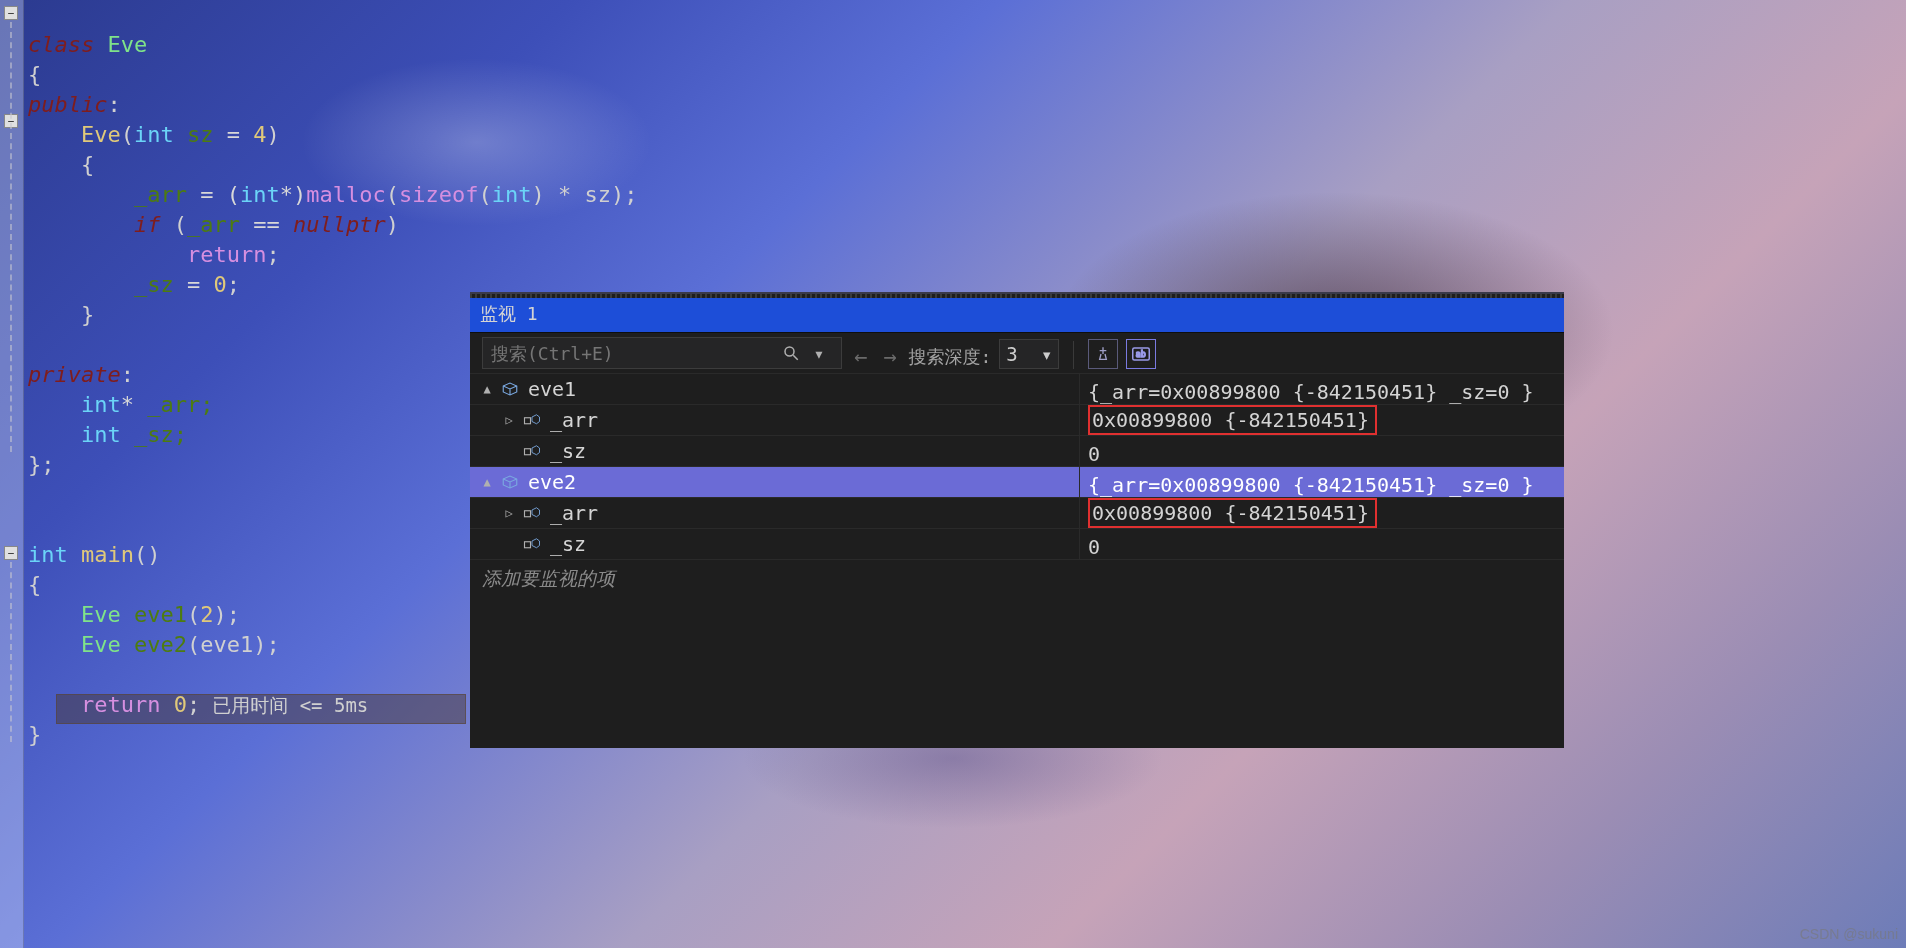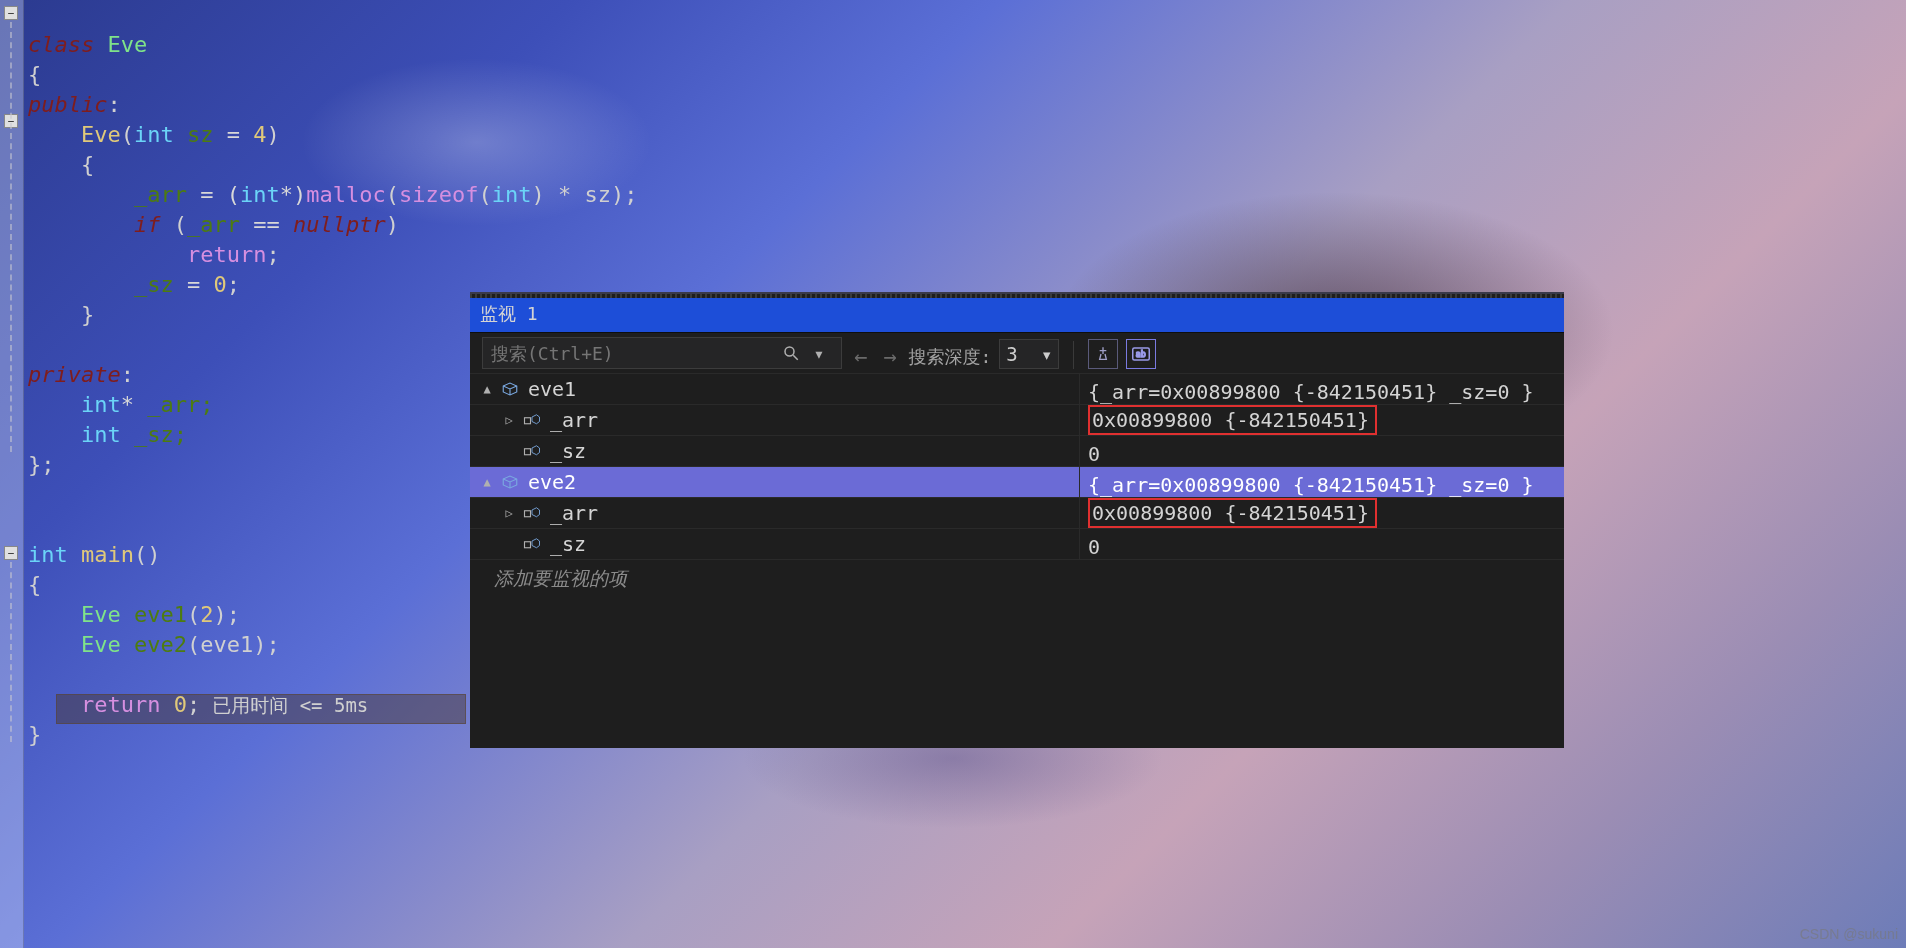--- a/index.html
+++ b/index.html
@@ -157,21 +157,21 @@
     align-items:center; justify-content:center;
   }
   .ic-obj svg, .ic-field svg { display:block; }
   .indent1 { padding-left: 32px !important; }
   .hl-box {
     border: 2px solid #e03030;
     padding: 1px 6px 1px 2px;
   }
   .add-item {
     font-style: italic; color: #8a8a8a;
-    padding: 6px 24px;
+    padding: 6px 12px;
   }
   .watermark {
     position:absolute; right:8px; bottom:6px;
     color: rgba(120,120,120,0.6); font-size:14px;
     font-family: sans-serif;
   }
   .drag-handle{
     height:4px;
     background: repeating-linear-gradient(90deg,#3a3a3a 0 2px,transparent 2px 5px);
     cursor:ns-resize;

